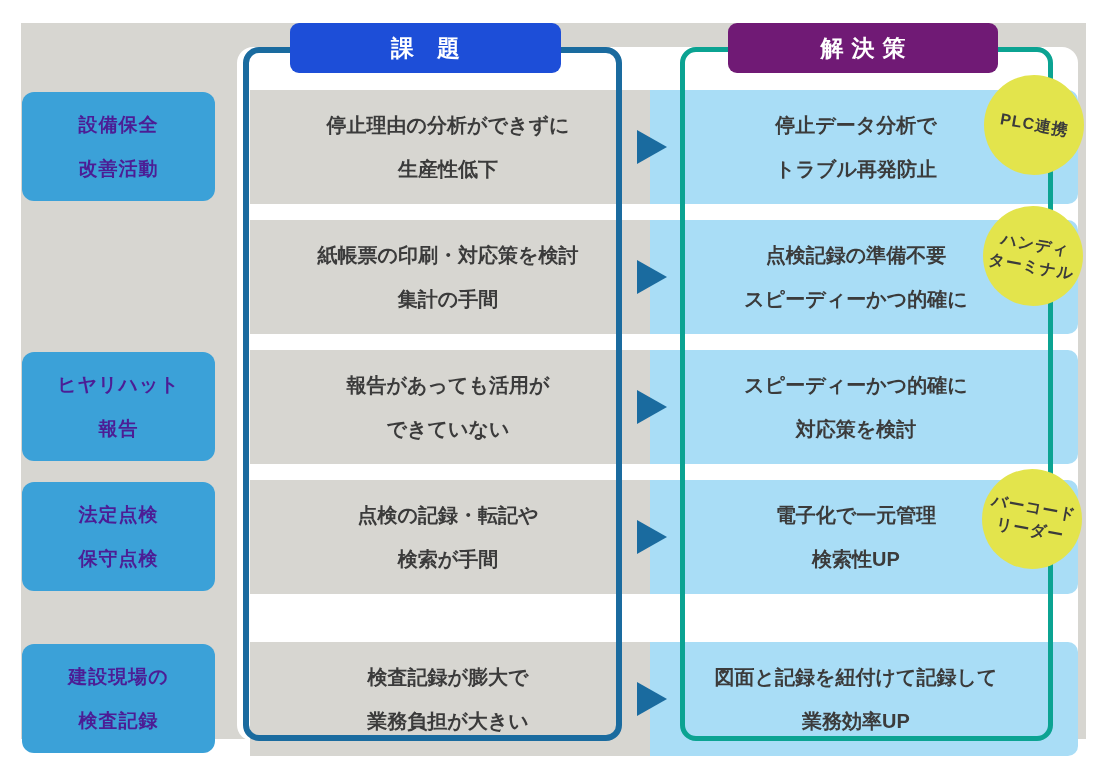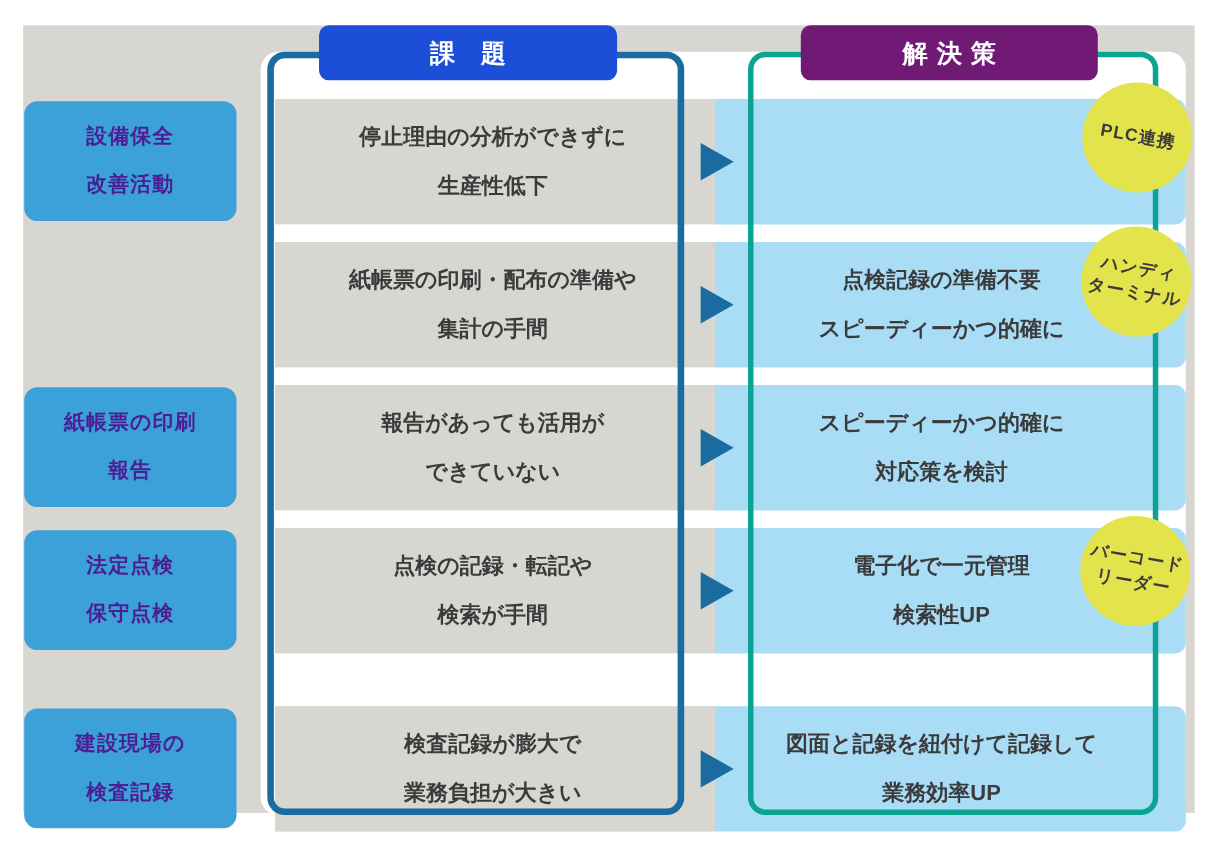--- a/index.html
+++ b/index.html
@@ -67,36 +67,38 @@
   <div class="white-panel"></div>
 
   <div class="row row-1">
     <div class="gray-band"></div>
     <div class="blue-band"></div>
     <div class="category-box">設備保全
 改善活動</div>
     <div class="problem-text">停止理由の分析ができずに
 生産性低下</div>
     <div class="arrow"></div>
+    <div class="solution-text">停止データ分析で
+トラブル再発防止</div>
   </div>
 
   <div class="row row-2">
     <div class="gray-band"></div>
     <div class="blue-band"></div>
-    <div class="problem-text">紙帳票の印刷・配布の準備や
+    <div class="problem-text">紙帳票の印刷・対応策を検討
 集計の手間</div>
     <div class="arrow"></div>
     <div class="solution-text">点検記録の準備不要
 スピーディーかつ的確に</div>
   </div>
 
   <div class="row row-3">
     <div class="gray-band"></div>
     <div class="blue-band"></div>
-    <div class="category-box">紙帳票の印刷
+    <div class="category-box">ヒヤリハット
 報告</div>
     <div class="problem-text">報告があっても活用が
 できていない</div>
     <div class="arrow"></div>
     <div class="solution-text">スピーディーかつ的確に
 対応策を検討</div>
   </div>
 
   <div class="row row-4">
     <div class="gray-band"></div>

